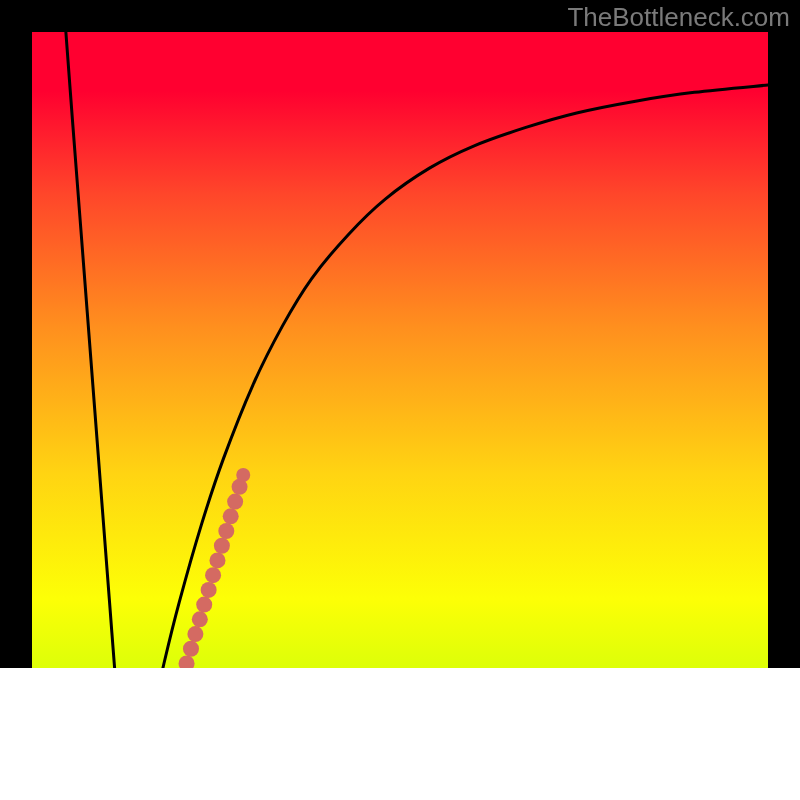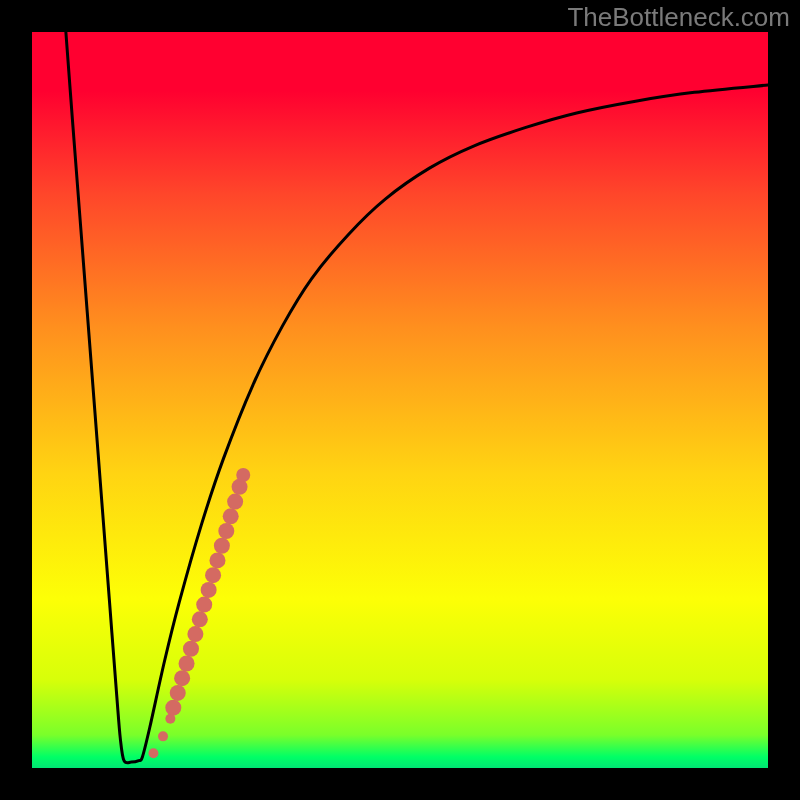--- a/index.html
+++ b/index.html
@@ -3,21 +3,21 @@
 <meta charset="utf-8">
 <style>
   body {
     margin: 0;
     padding: 0;
     background: #fff;
   }
   .chart-container {
     position: relative;
     width: 800px;
-    height: 800px;
+    height: 668px;
   }
   .watermark {
     position: absolute;
     top: 2px;
     right: 10px;
     font-family: Arial, Helvetica, sans-serif;
     font-size: 26px;
     color: #7a7a7a;
     font-weight: normal;
     letter-spacing: 0px;

